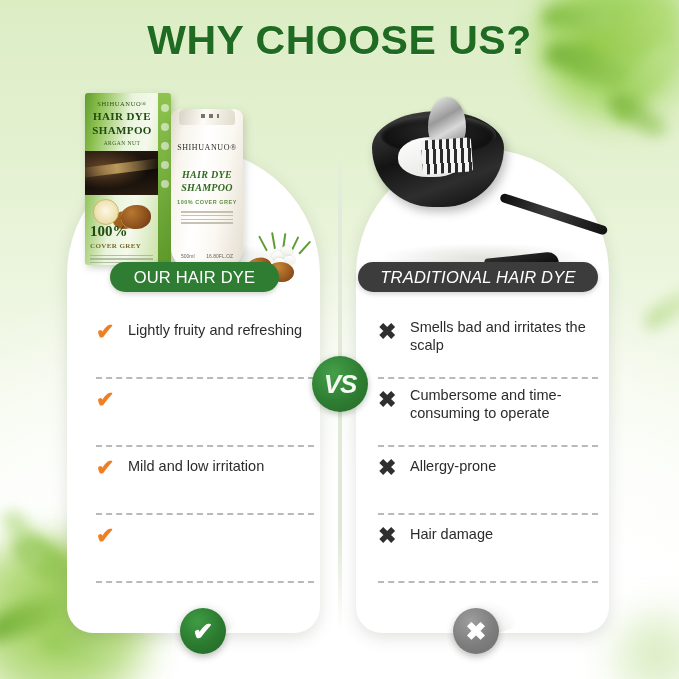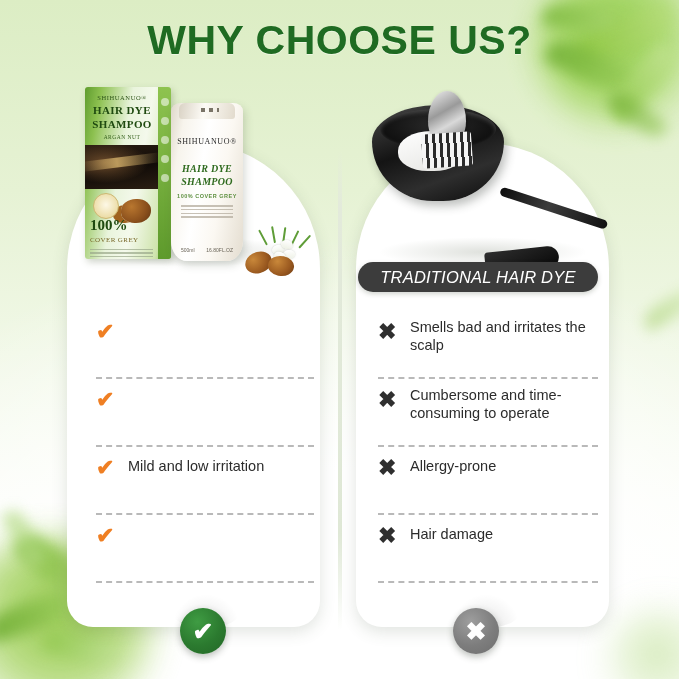--- a/index.html
+++ b/index.html
@@ -67,21 +67,21 @@
     font-weight: bold;
     letter-spacing: .5px;
     color: #1f6b22;
     text-shadow: 0 1px 0 rgba(255,255,255,.45);
     white-space: nowrap;
   }
 
   
   .card {
     position: absolute;
-    top: 143px;
+    top: 149px;
     width: 253px;
     height: 484px;
     background: #ffffff;
     border-radius: 126px 126px 26px 26px;
     box-shadow: 0 5px 16px rgba(70,90,60,.16);
   }
   #card-left  { left: 67px; }
   #card-right { left: 356px; }
 
   
@@ -173,21 +173,21 @@
     width: 26px; height: 26px; border-radius: 50%;
     background: radial-gradient(circle at 50% 45%, #fdf8e6 0%, #ecdda8 70%, #d8c47f 100%);
     border: 1px solid #cdb771;
   }
   .carton-pct {
     position:absolute; left: 5px; bottom: 25px;
     font-family:"Liberation Serif", serif; font-weight:bold; font-size: 15px; color:#1f4a10;
   }
   .carton-cover {
     position:absolute; left: 5px; bottom: 15px;
-    font-family:"Liberation Serif", serif; font-size: 7px; color:#7a6a2c; letter-spacing:.4px;
+    font-family:"Liberation Serif", serif; font-size: 7px; color:#7a6a2c; letter-spacing:.4px;font-weight:bold;
   }
   .carton-lines { position:absolute; left:5px; bottom:2px; right:18px; }
   .carton-lines i { display:block; height:1.5px; margin-top:2px; background:#9aa88a; opacity:.7; }
 
   
   .bottle {
     position: absolute;
     left: 104px; top: -40px;
     width: 72px; height: 158px;
     border-radius: 10px 10px 16px 16px / 8px 8px 20px 20px;
@@ -491,25 +491,27 @@
 
       <div class="brush">
         <div class="brush-handle"></div>
         <div class="brush-head"></div>
         <div class="brush-bristles"></div>
       </div>
     </div>
     <div class="card-notch"></div>
   </div>
 
+  <div class="pill" id="pill-left">OUR HAIR DYE</div>
   <div class="pill" id="pill-right">TRADITIONAL HAIR DYE</div>
 
   <div class="list" id="list-left">
     <div class="row">
       <span class="row-icon icon-check">✔</span>
+      <span class="row-text">Lightly fruity and refreshing</span>
     </div>
     <div class="row two-line">
       <span class="row-icon icon-check">✔</span>
     </div>
     <div class="row">
       <span class="row-icon icon-check">✔</span>
       <span class="row-text">Mild and low irritation</span>
     </div>
     <div class="row two-line">
       <span class="row-icon icon-check">✔</span>
@@ -528,17 +530,18 @@
     <div class="row">
       <span class="row-icon icon-cross">✖</span>
       <span class="row-text">Allergy-prone</span>
     </div>
     <div class="row">
       <span class="row-icon icon-cross">✖</span>
       <span class="row-text">Hair damage</span>
     </div>
   </div>
 
+  <div id="vs">VS</div>
 
   <div class="verdict" id="verdict-good">✔</div>
   <div class="verdict" id="verdict-bad">✖</div>
 
 </div>
 
 </body></html>

